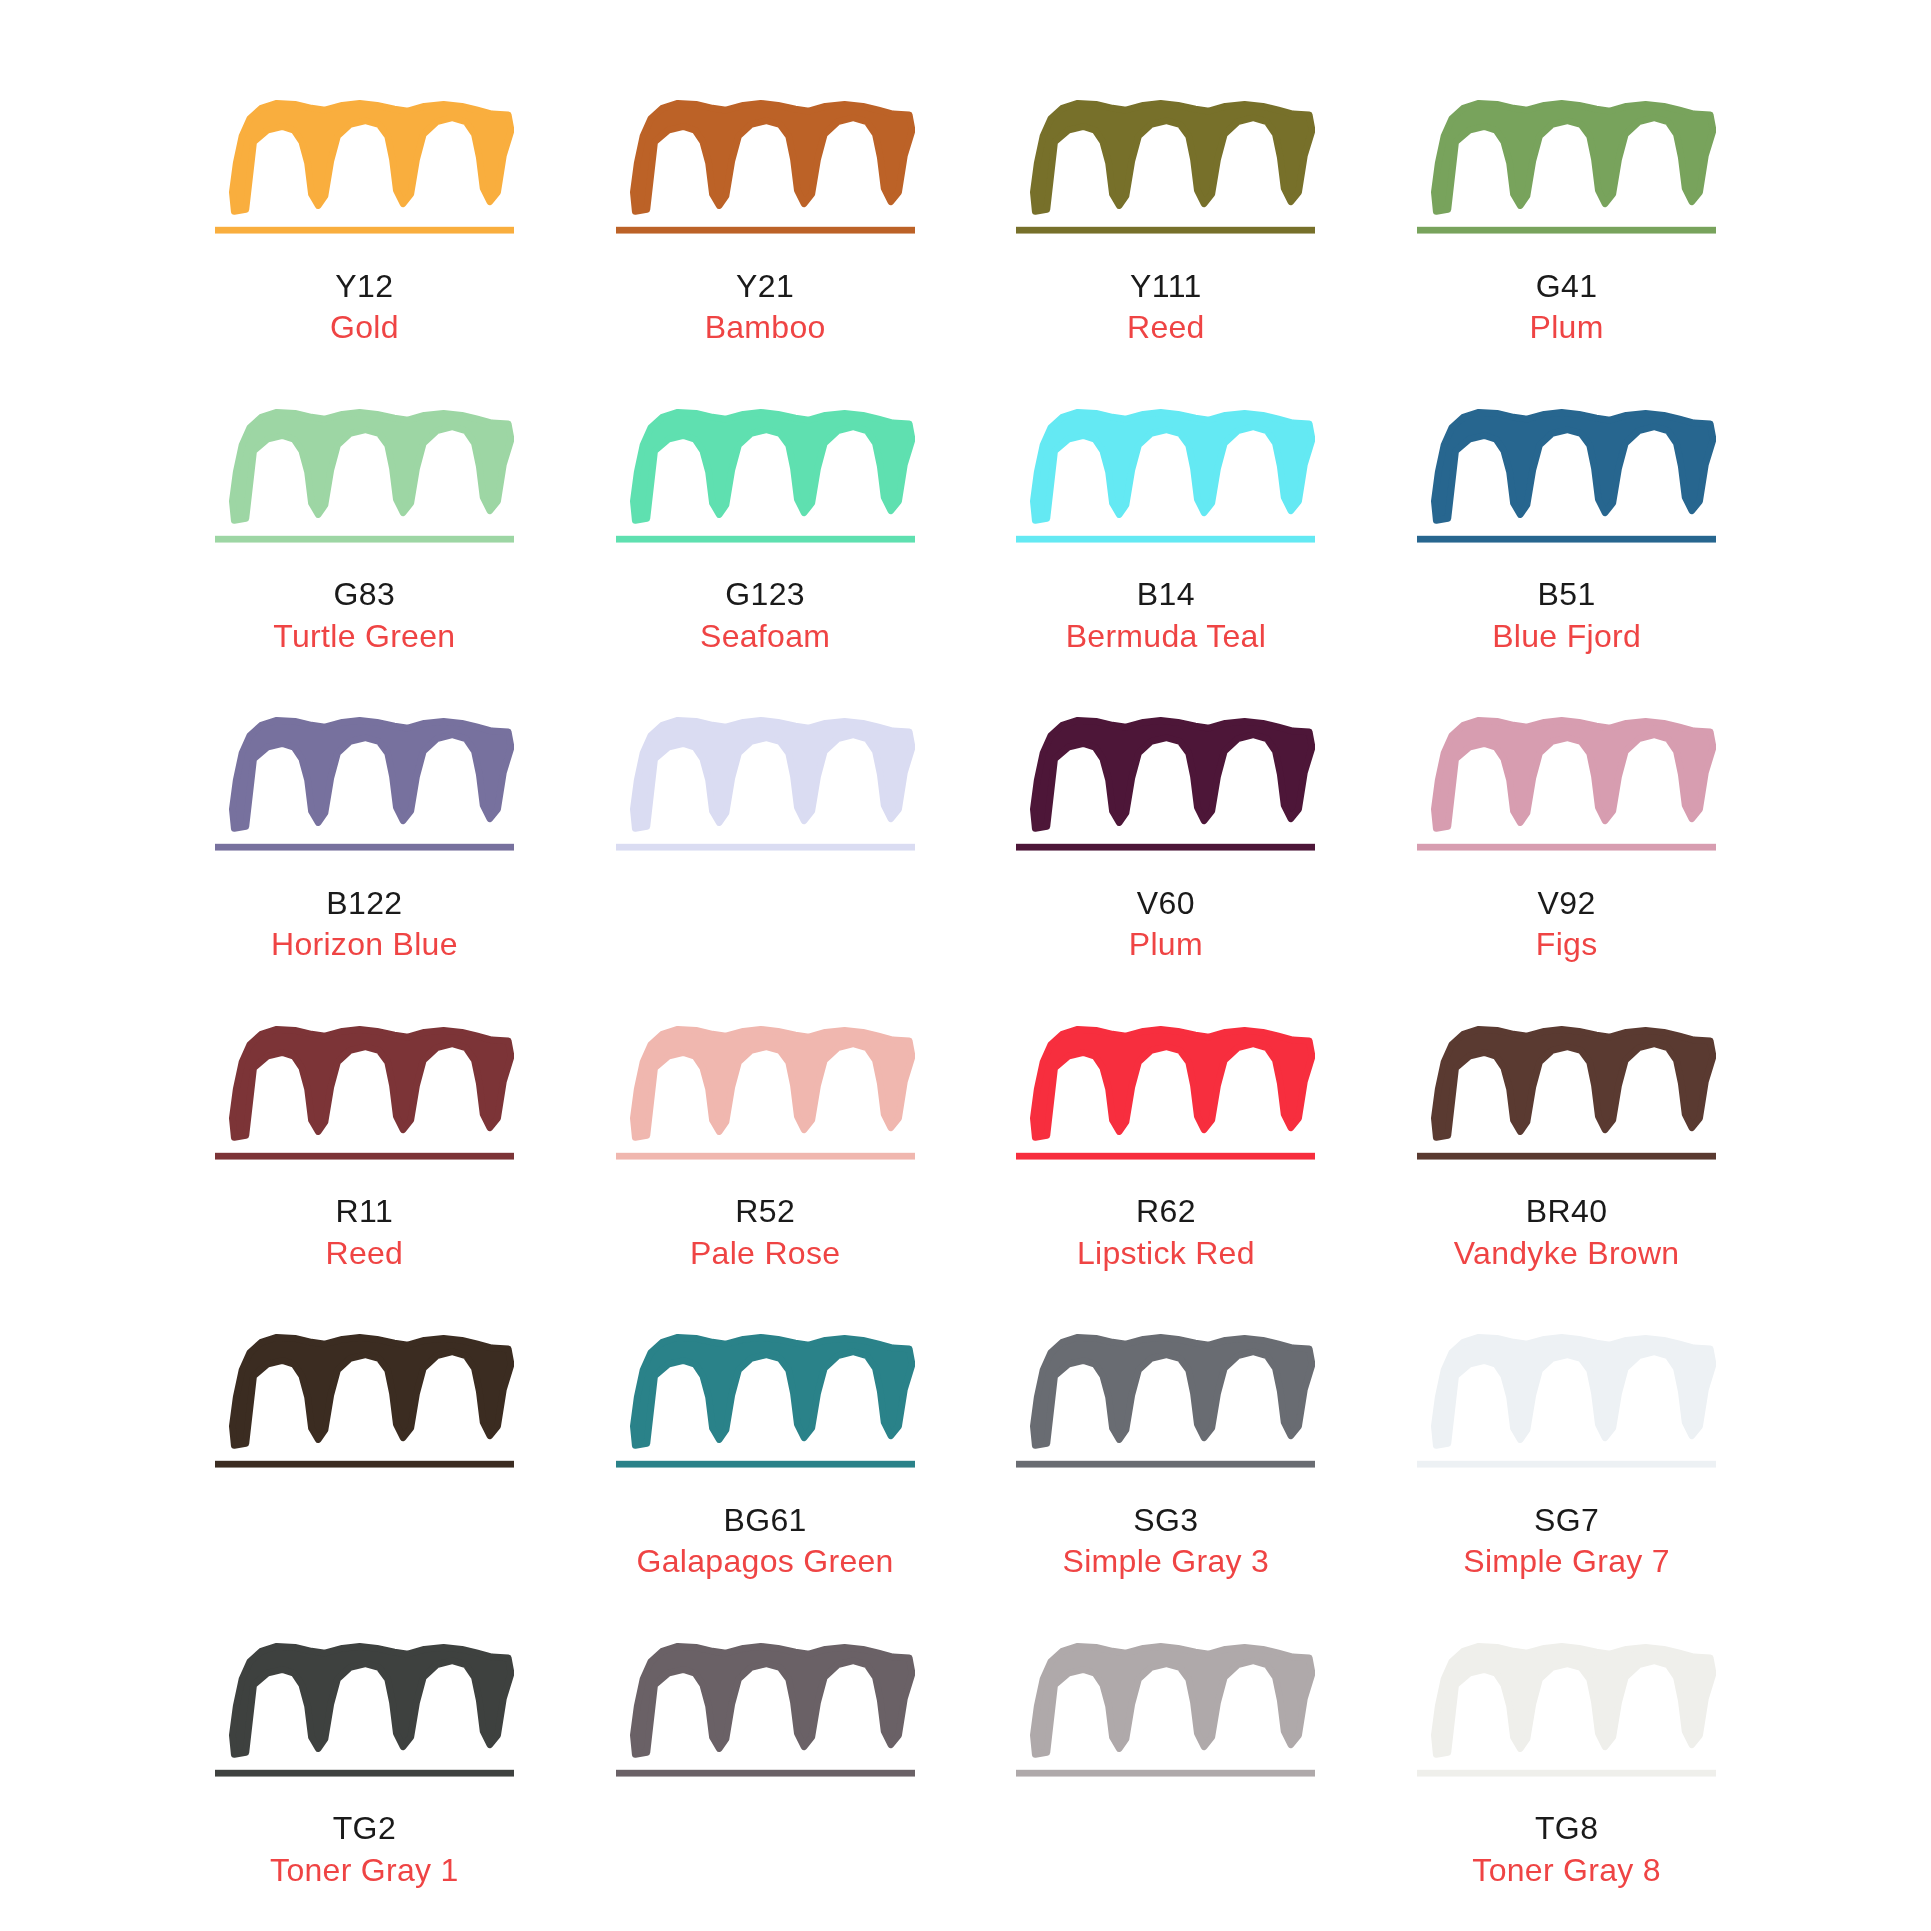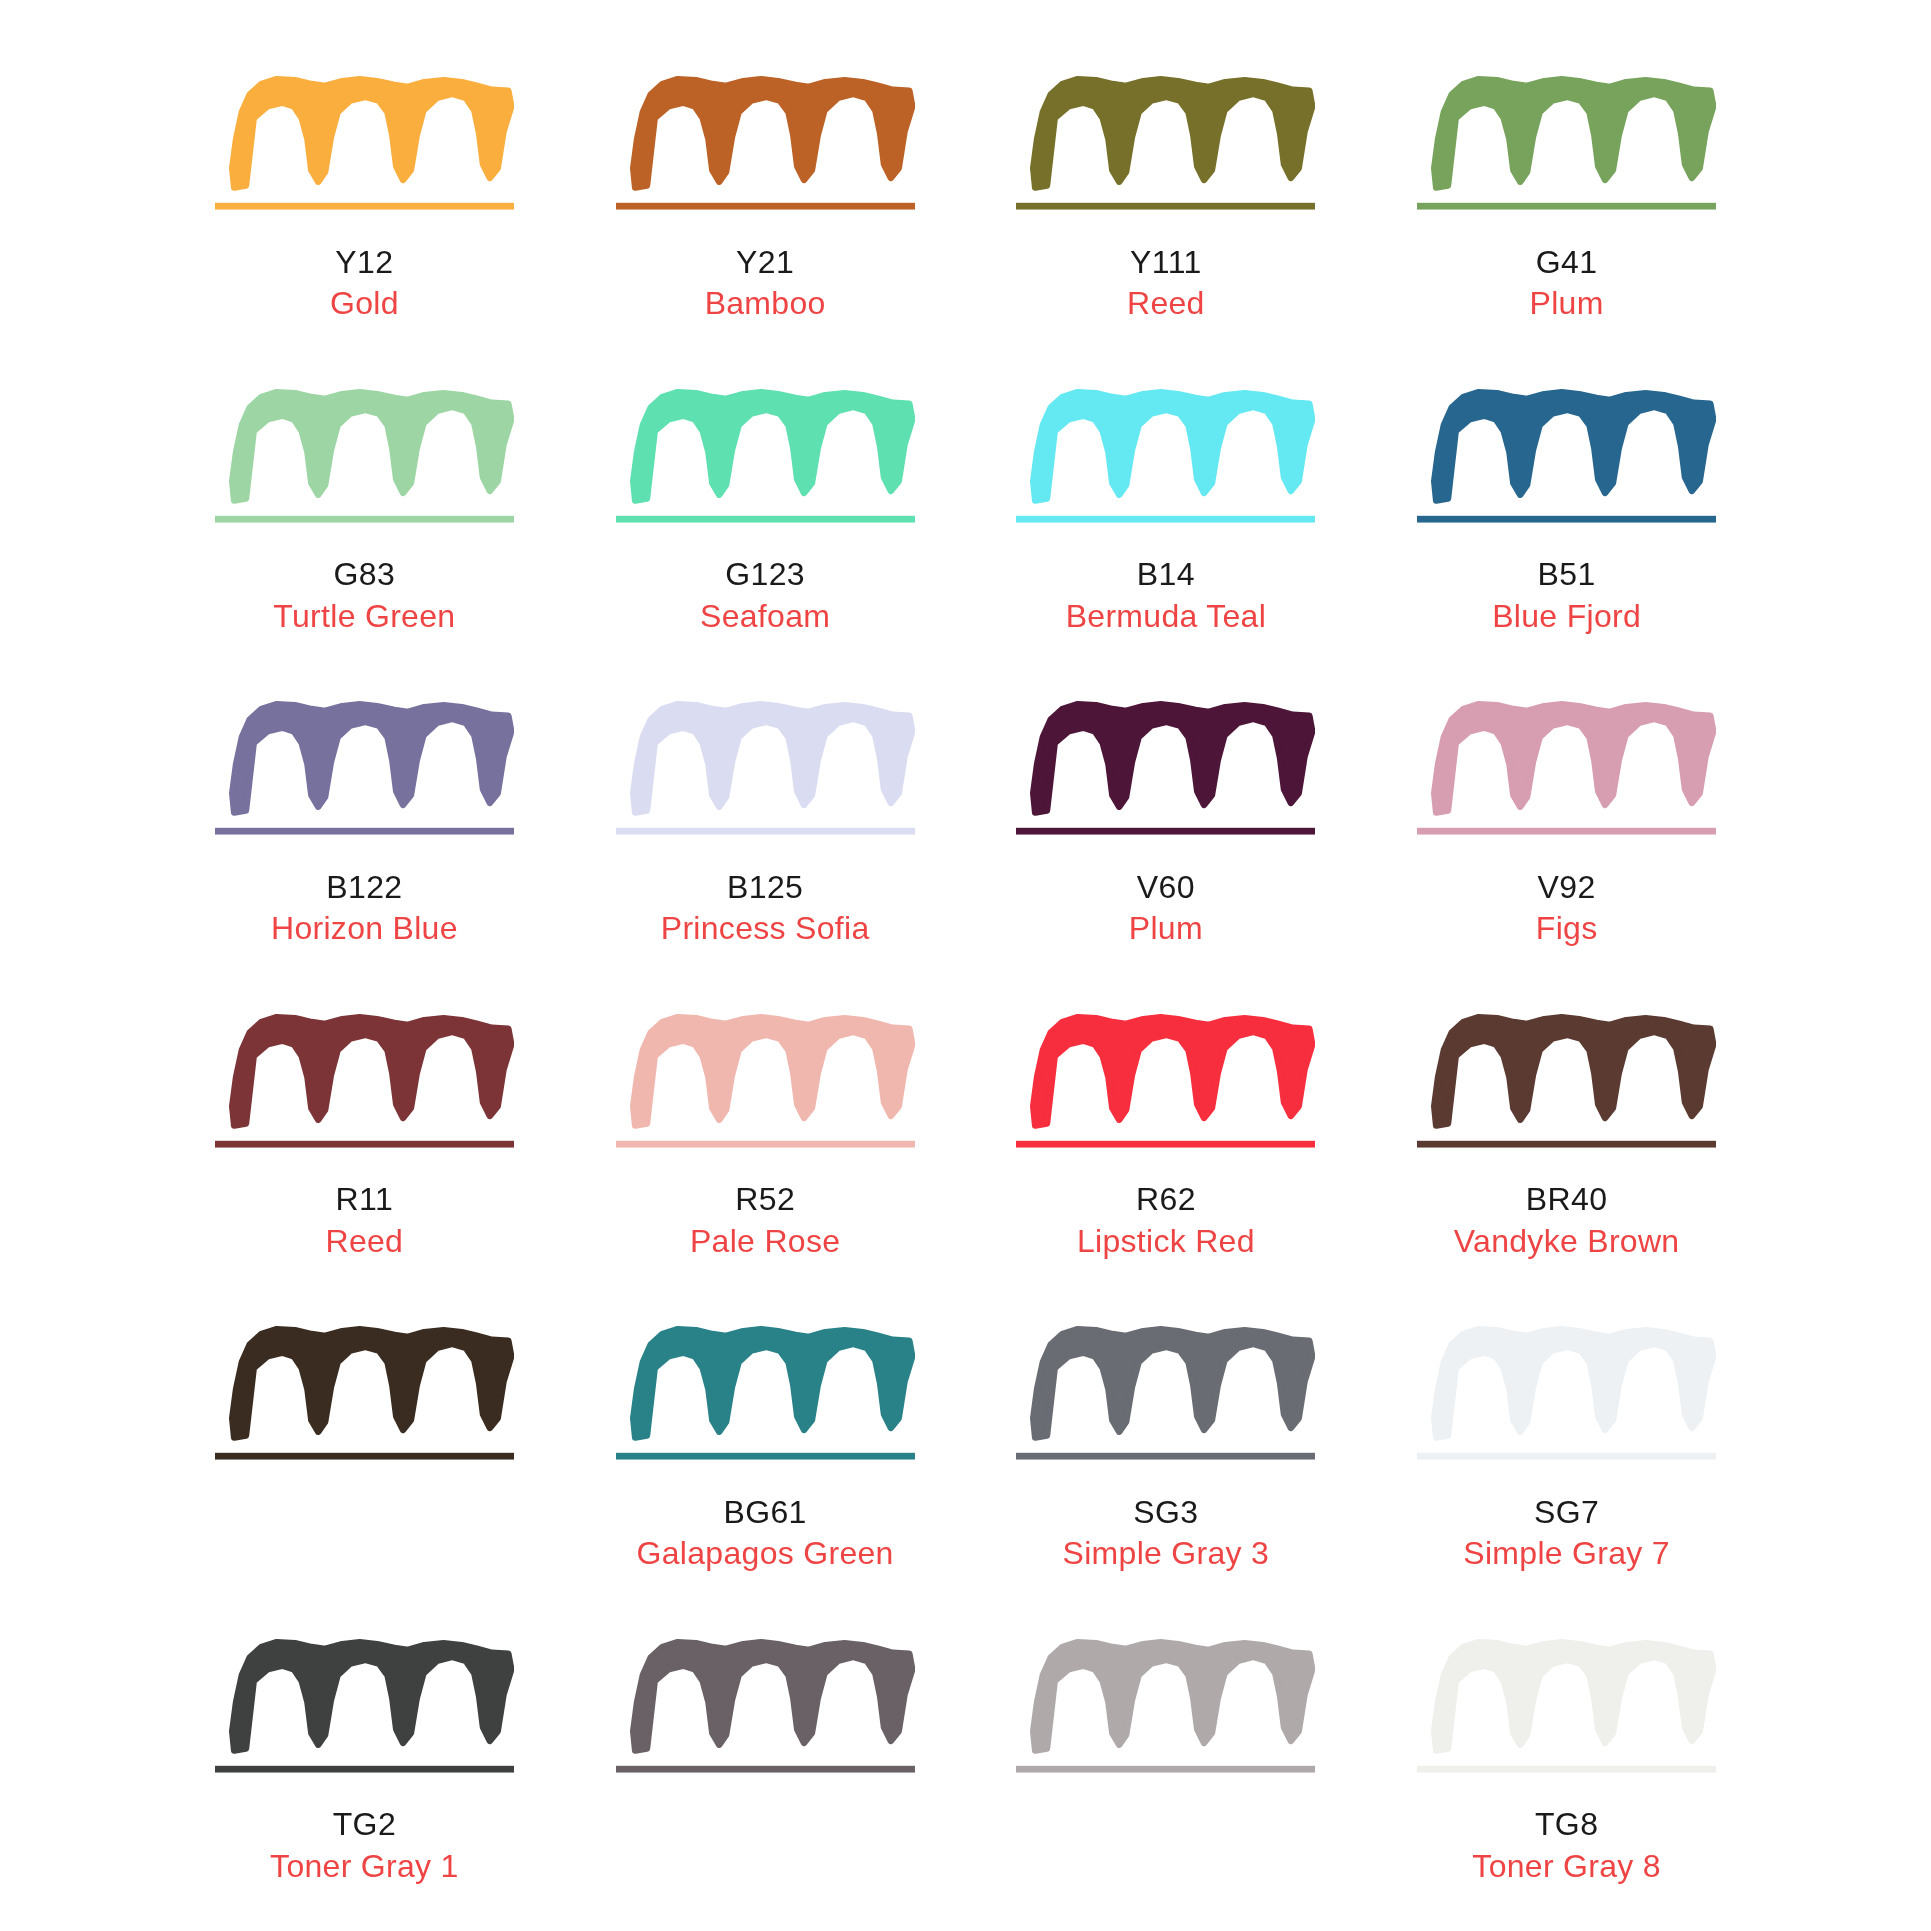--- a/index.html
+++ b/index.html
@@ -13,21 +13,21 @@
     height: 1931px;
     font-family: "Liberation Sans", sans-serif;
     color: #1a1a1a;
     overflow: hidden;
   }
 
   #swatch-grid {
     box-sizing: border-box;
     width: 1931px;
     height: 1931px;
-    padding: 56px 164px 0 164px;
+    padding: 80px 164px 0 164px;
     display: grid;
     grid-template-columns: repeat(4, 1fr);
     grid-template-rows: repeat(6, 1fr);
     column-gap: 0px;
     row-gap: 0px;
     align-content: start;
   }
 
   .swatch-cell {
     display: flex;
@@ -200,24 +200,20 @@
     </div>
     <div class="swatch-cell">
       <div class="swatch-mark-wrap">
         <svg viewBox="0 0 310 180" preserveAspectRatio="xMidYMid meet">
           <g transform="translate(4,12)">
             <path d="M 28 122 L 36 52 L 50 40 L 66 36 L 78 40 L 86 52 L 92 74 L 96 106 L 103 118 L 110 108 L 116 72 L 123 46 L 136 34 L 152 30 L 166 34 L 175 46 L 180 70 L 184 102 L 191 116 L 199 106 L 205 70 L 212 44 L 226 31 L 242 27 L 256 31 L 265 44 L 270 68 L 274 100 L 281 114 L 289 104 L 295 66 L 303 40 L 300 24 L 283 23 L 268 19 L 252 15 L 233 13 L 213 15 L 196 20 L 182 18 L 164 14 L 146 12 L 128 14 L 110 19 L 96 17 L 79 13 L 60 12 L 44 17 L 32 28 L 24 46 L 18 74 L 14 104 L 16 124 Z" fill="#DADCF2" stroke="#DADCF2" stroke-width="7" stroke-linejoin="round"></path>
           </g>
           <rect x="0" y="152" width="310" height="7" fill="#DADCF2"></rect>
         </svg>
       </div>
-      <div class="swatch-labels">
-        <div class="swatch-code">B125</div>
-        <div class="swatch-name">Princess Sofia</div>
-      </div>
     </div>
     <div class="swatch-cell">
       <div class="swatch-mark-wrap">
         <svg viewBox="0 0 310 180" preserveAspectRatio="xMidYMid meet">
           <g transform="translate(4,12)">
             <path d="M 28 122 L 36 52 L 50 40 L 66 36 L 78 40 L 86 52 L 92 74 L 96 106 L 103 118 L 110 108 L 116 72 L 123 46 L 136 34 L 152 30 L 166 34 L 175 46 L 180 70 L 184 102 L 191 116 L 199 106 L 205 70 L 212 44 L 226 31 L 242 27 L 256 31 L 265 44 L 270 68 L 274 100 L 281 114 L 289 104 L 295 66 L 303 40 L 300 24 L 283 23 L 268 19 L 252 15 L 233 13 L 213 15 L 196 20 L 182 18 L 164 14 L 146 12 L 128 14 L 110 19 L 96 17 L 79 13 L 60 12 L 44 17 L 32 28 L 24 46 L 18 74 L 14 104 L 16 124 Z" fill="#4D1638" stroke="#4D1638" stroke-width="7" stroke-linejoin="round"></path>
           </g>
           <rect x="0" y="152" width="310" height="7" fill="#4D1638"></rect>
         </svg>
       </div>

